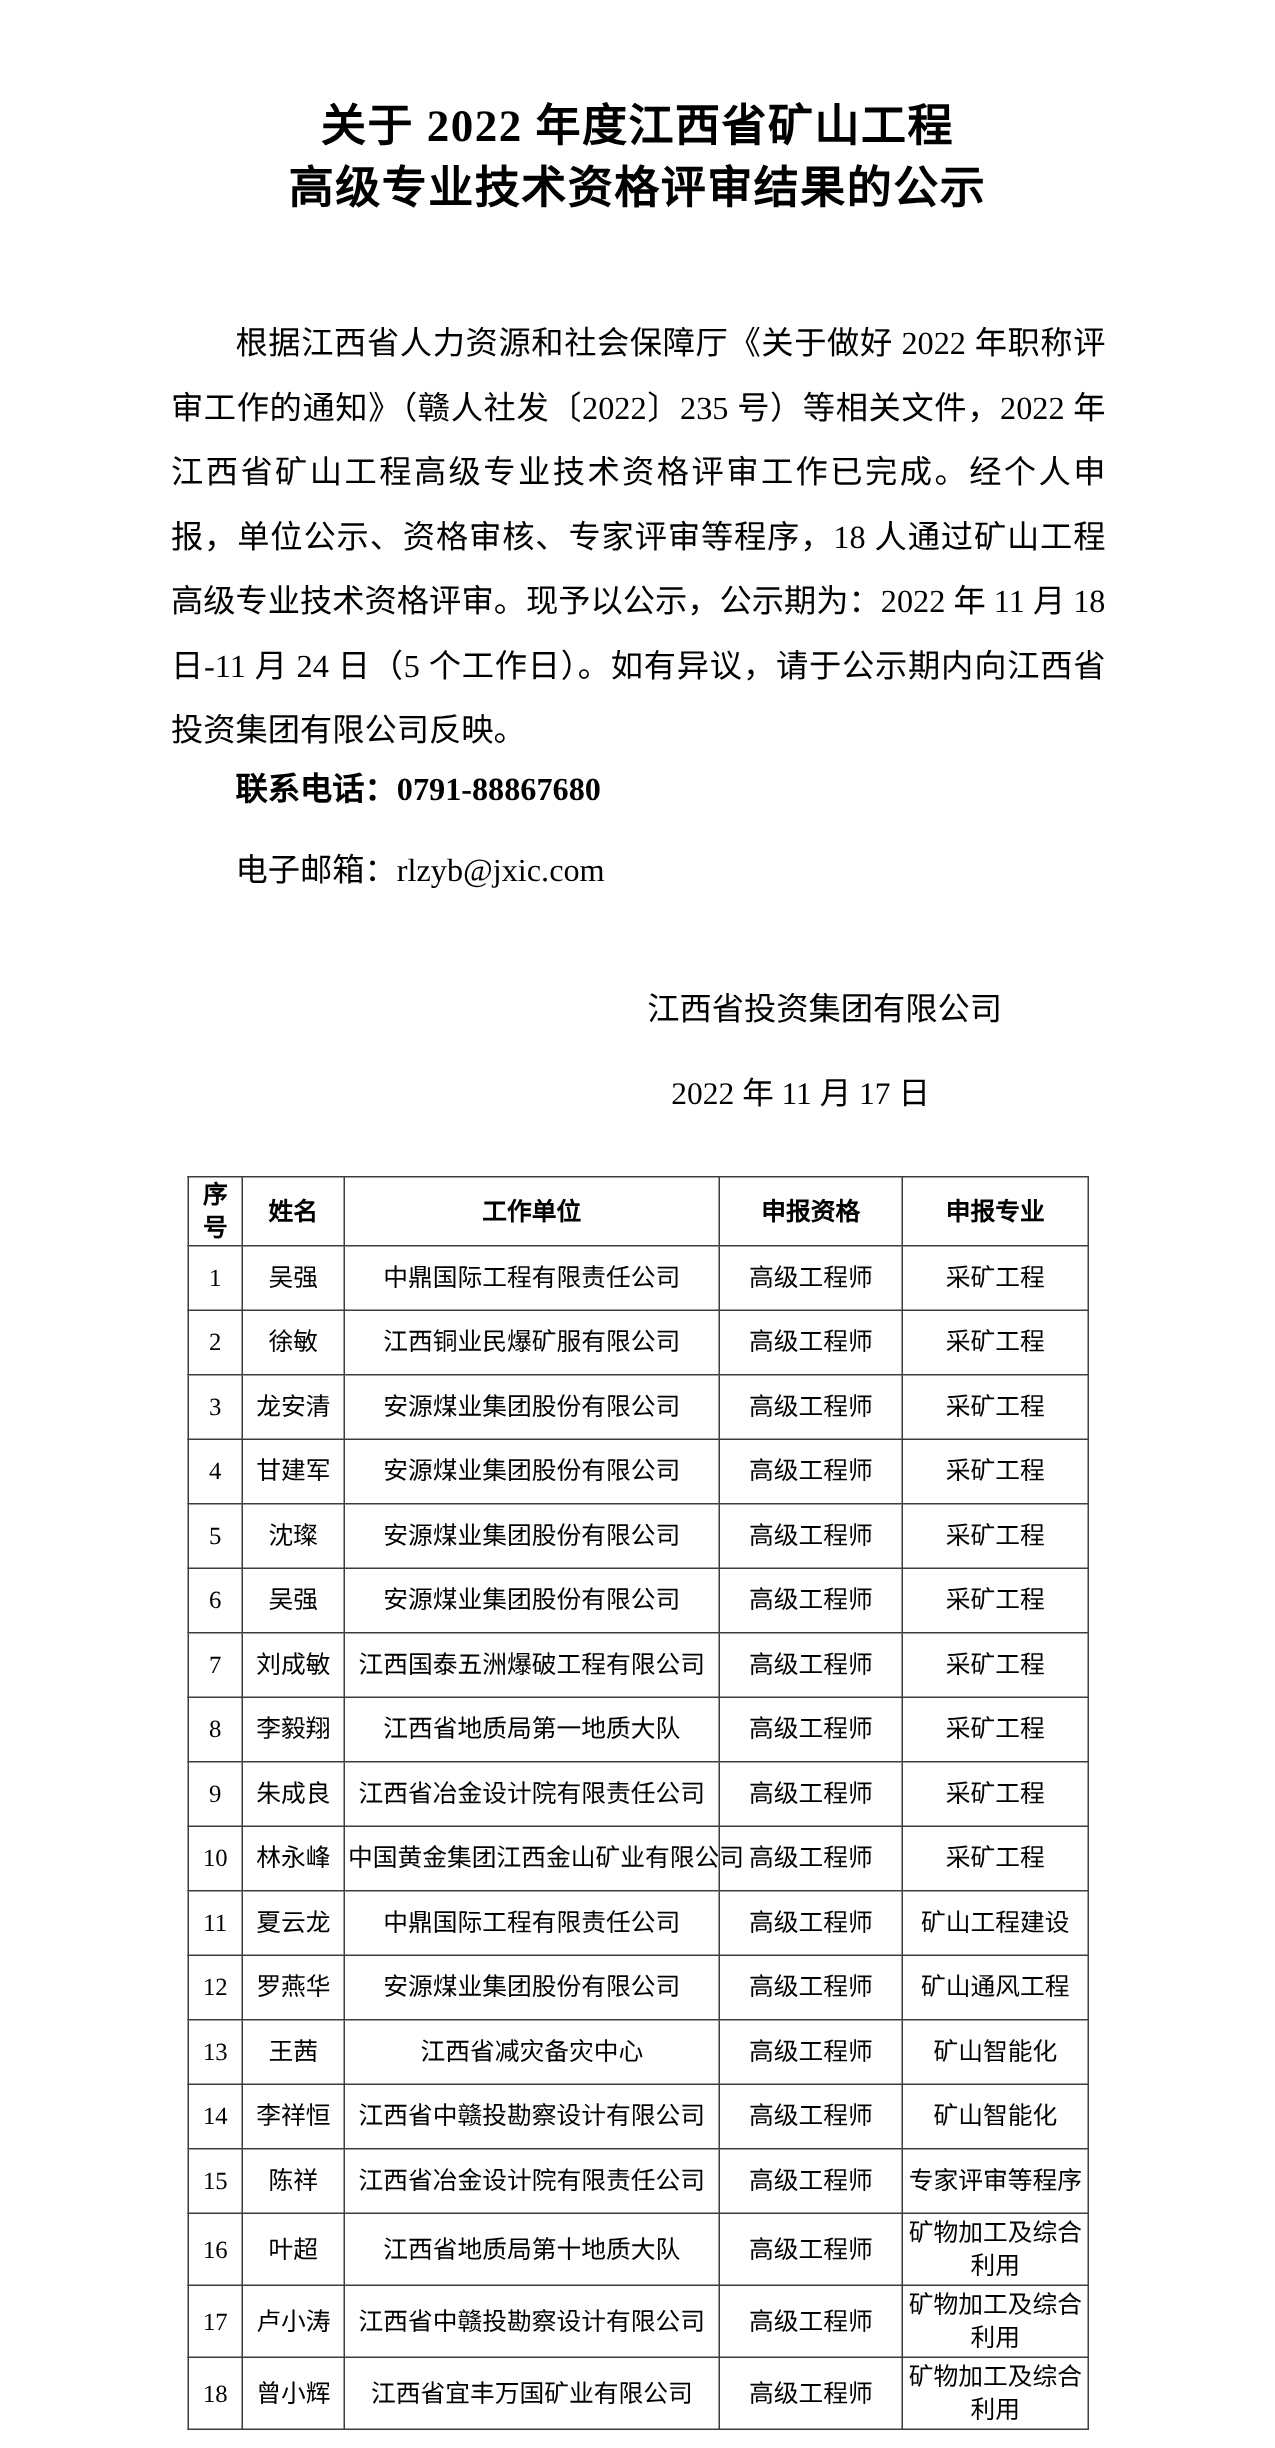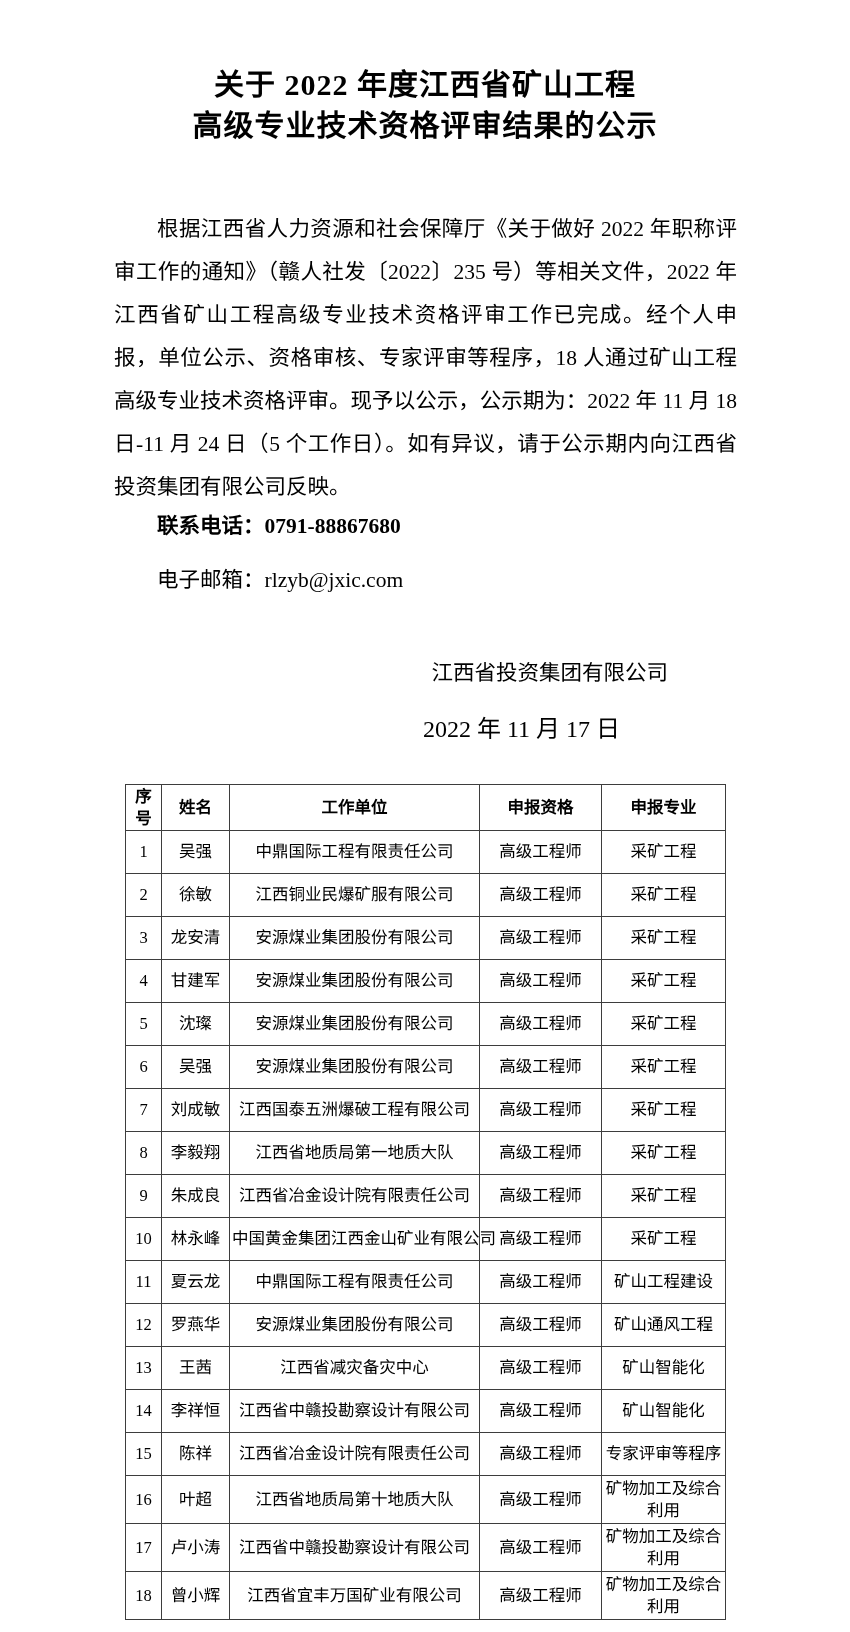--- a/index.html
+++ b/index.html
@@ -41,21 +41,21 @@
   .contact-email{margin-top:11px;}
   .signature-org{
     margin-top:50px;
     font-size:21.5px;
     line-height:43px;
     text-align:right;
     padding-right:182px;
   }
   .signature-date{
     margin-top:13px;
-    font-size:24px;
+    font-size:21px;
     line-height:43px;
     text-align:right;
     padding-right:230px;
   }
   table.results{
     margin:33px 0 12px 125px;
     border-collapse:collapse;
     table-layout:fixed;
     width:600px;
   }

